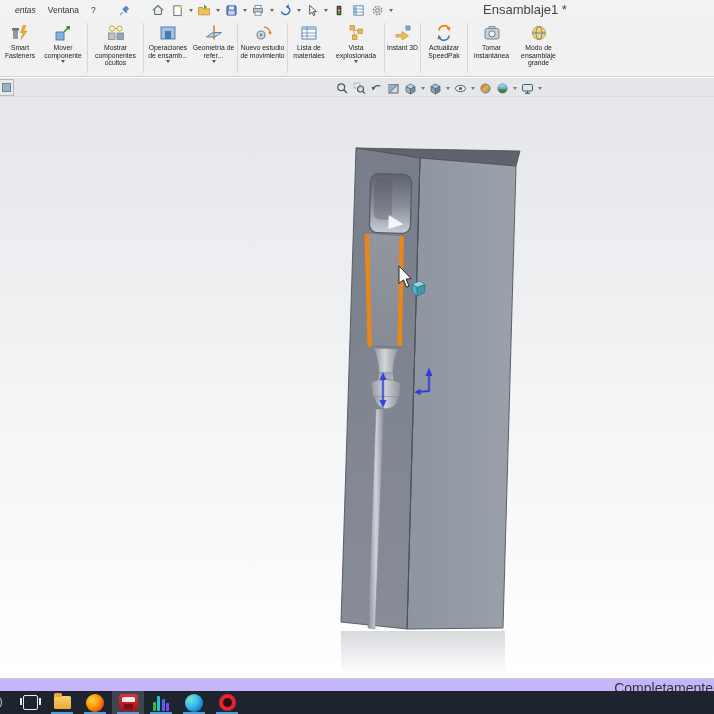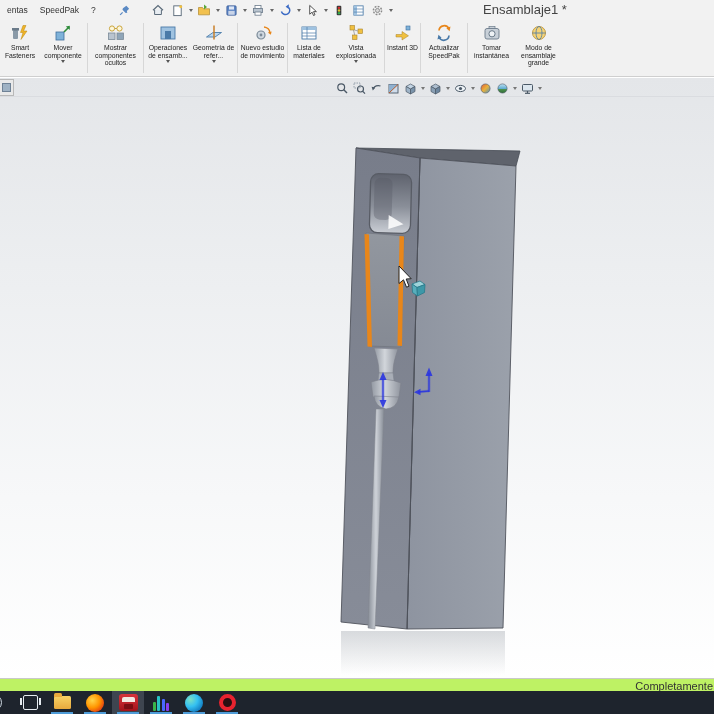--- a/index.html
+++ b/index.html
@@ -3,21 +3,21 @@
 <meta charset="utf-8">
 <style>
   html,body{margin:0;padding:0;background:#fff;}
   .app{position:relative;width:714px;height:714px;overflow:hidden;
        font-family:"Liberation Sans",sans-serif;-webkit-font-smoothing:antialiased;}
 
   
   .menubar{position:absolute;left:0;top:0;width:714px;height:20px;background:#f2f2f2;
            display:flex;align-items:center;font-size:8.5px;color:#333;}
   .menu-item{padding:0 6px;white-space:nowrap;}
-  .menu-item:first-child{padding-left:7px;}
+  .menu-item:first-child{padding-left:15px;font-style:italic;}
   .qa-icon{width:17px;height:16px;display:flex;align-items:center;justify-content:center;margin:0 1px;}
   .caret{width:0;height:0;border-left:2.5px solid transparent;border-right:2.5px solid transparent;
          border-top:3px solid #666;margin:0 2px;}
   .win-title{position:absolute;left:455px;top:0;width:140px;height:20px;line-height:20px;
              text-align:center;font-size:13px;color:#444;}
 
   
   .toolbar{position:absolute;left:0;top:20px;width:714px;height:57px;background:#f1f1f1;
            border-bottom:1px solid #cfcfcf;display:flex;align-items:stretch;box-sizing:border-box;}
   .tb-btn{display:flex;flex-direction:column;align-items:center;padding-top:3px;
@@ -37,22 +37,22 @@
   .hairline{position:absolute;left:0;top:18px;width:714px;height:1px;background:#dadce0;}
   .collapsed-tab{position:absolute;left:0;top:1px;width:13px;height:15px;background:#e9e9e9;
                  border:1px solid #b8b8b8;border-left:none;display:flex;align-items:center;justify-content:center;}
   .collapsed-tab .blk{width:7px;height:7px;background:#9fb2c4;border:1px solid #6f8296;}
   .headsup{position:absolute;left:334px;top:2px;height:16px;display:flex;align-items:center;}
   .hu-icon{width:15px;height:14px;display:flex;align-items:center;justify-content:center;margin:0 1px;}
   .hu-caret{width:0;height:0;border-left:2.5px solid transparent;border-right:2.5px solid transparent;
             border-top:3px solid #777;margin:0 2px;}
 
   
-  .statusbar{position:absolute;left:0;top:678px;width:714px;height:24px;background:#bef264;
-             border-top:1px solid #c9c9c9;box-sizing:border-box;font-size:11px;color:#333;}
+  .statusbar{position:absolute;left:0;top:678px;width:714px;height:24px;background:#c4b5fd;
+             border-top:1px solid #c9c9c9;box-sizing:border-box;font-size:14px;color:#333;}
   .status-text{position:absolute;right:1px;top:1px;white-space:nowrap;}
 
   
   .taskbar{position:absolute;left:0;top:691px;width:714px;height:23px;background:#1e242d;}
   .tslot{position:absolute;top:0;width:32px;height:23px;display:flex;align-items:center;justify-content:center;}
   .tslot.active{background:#3e4550;}
   .underline{position:absolute;bottom:0;left:5px;right:5px;height:2px;background:#4f9cd8;}
   .folder{position:relative;width:17px;height:13px;background:linear-gradient(#f7d265,#e8a93d);
           border-radius:1.5px;}
   .folder:before{content:"";position:absolute;left:0;top:-3px;width:8px;height:4px;
@@ -75,21 +75,21 @@
   .bars{display:flex;align-items:flex-end;height:16px;}
   .bars i{width:3px;margin:0 .7px;border-radius:1px;display:block;}
 </style>
 </head>
 <body>
 
 <div class="app">
 
   <div class="menubar">
     <span class="menu-item">entas</span>
-    <span class="menu-item">SpeedPak</span>
+    <span class="menu-item">Ventana</span>
     <span class="menu-item">?</span>
     <span class="qa-icon" style="margin-left:14px">
       <svg width="13" height="13" viewBox="0 0 14 14">
           <path d="M9,2 L12,5 L9.5,7.5 L10,9.5 L8.3,9.8 L4.8,6.3 L5.3,4.5 Z" fill="#5b8ac4"></path>
           <line x1="5" y1="9" x2="2.3" y2="11.7" stroke="#5b8ac4" stroke-width="1.3"></line>
         </svg>
     </span>
     <span class="qa-icon" style="margin-left:16px">
       <svg width="14" height="14" viewBox="0 0 14 14">
           <path d="M2,7.2 L7,2.5 L12,7.2" fill="none" stroke="#5b6b7a" stroke-width="1.2"></path>

